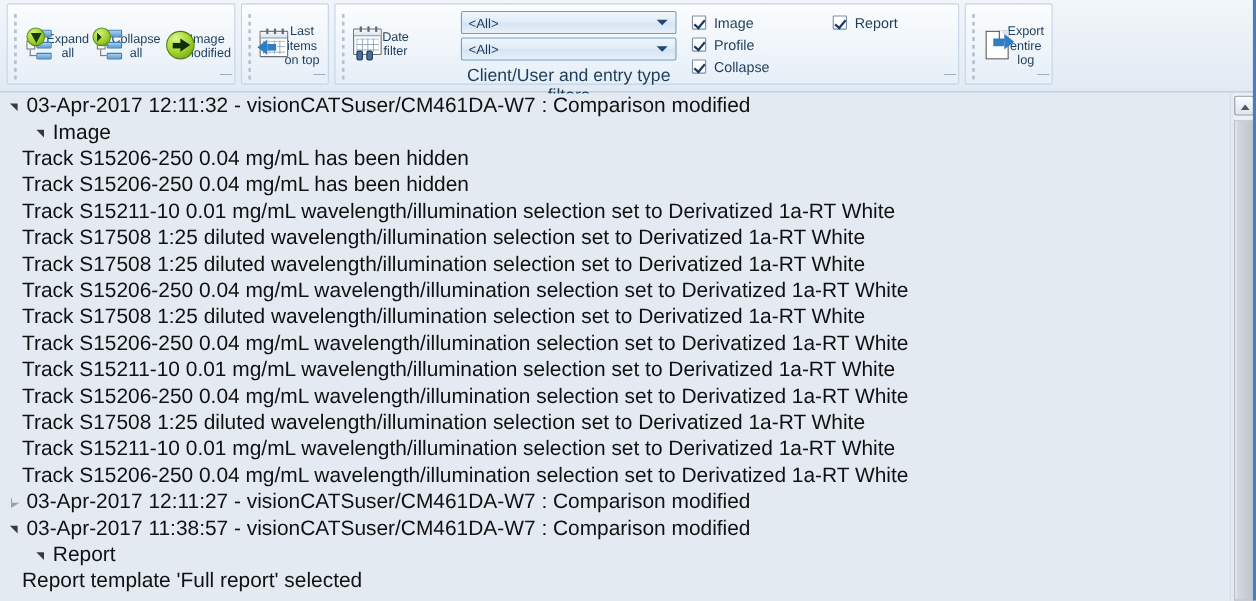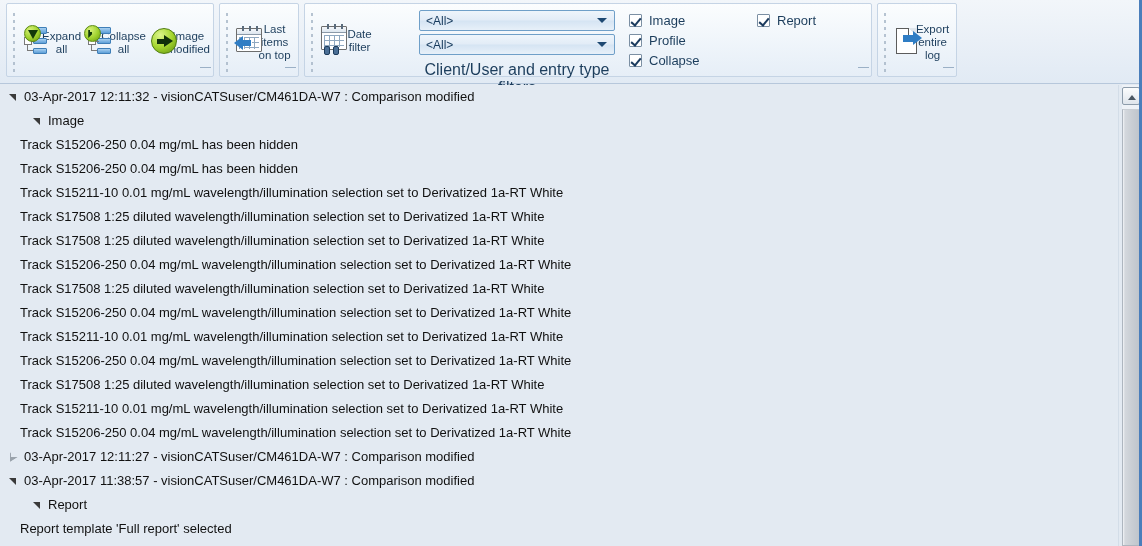--- a/index.html
+++ b/index.html
@@ -289,21 +289,21 @@
     overflow: hidden;
   }
   .trow {
     height: 24px;
     display: flex;
     align-items: center;
     white-space: nowrap;
     cursor: default;
   }
   .trow .txt {
-    font-size: 13px;
+    font-size: 19px;
     color: #111111;
     line-height: 24px;
   }
   .tw {
     width: 20px; height: 24px;
     flex: none;
     position: relative;
   }
   
   .tw.expanded::before {

